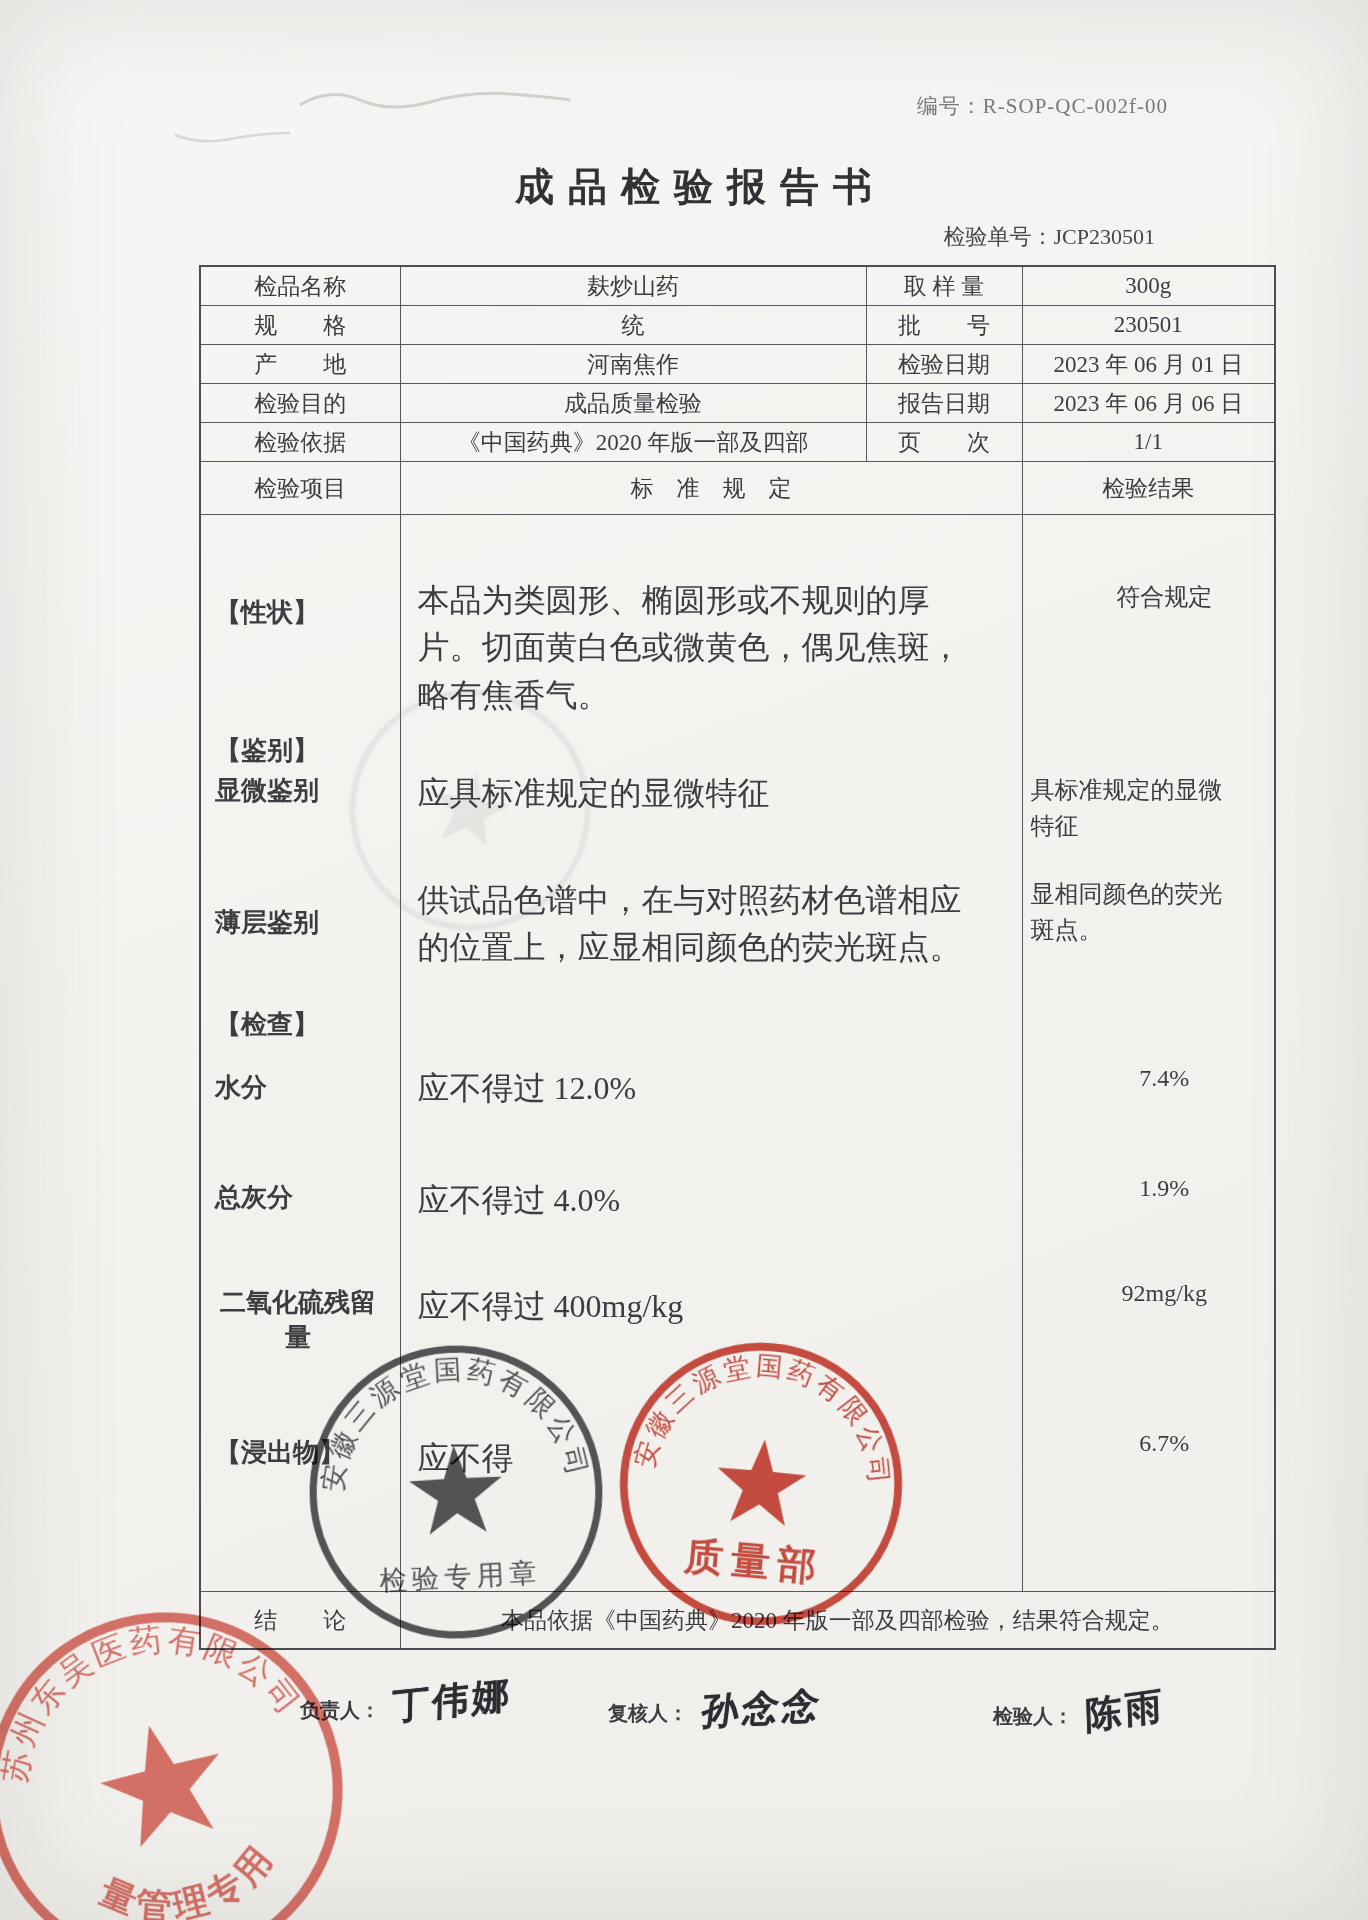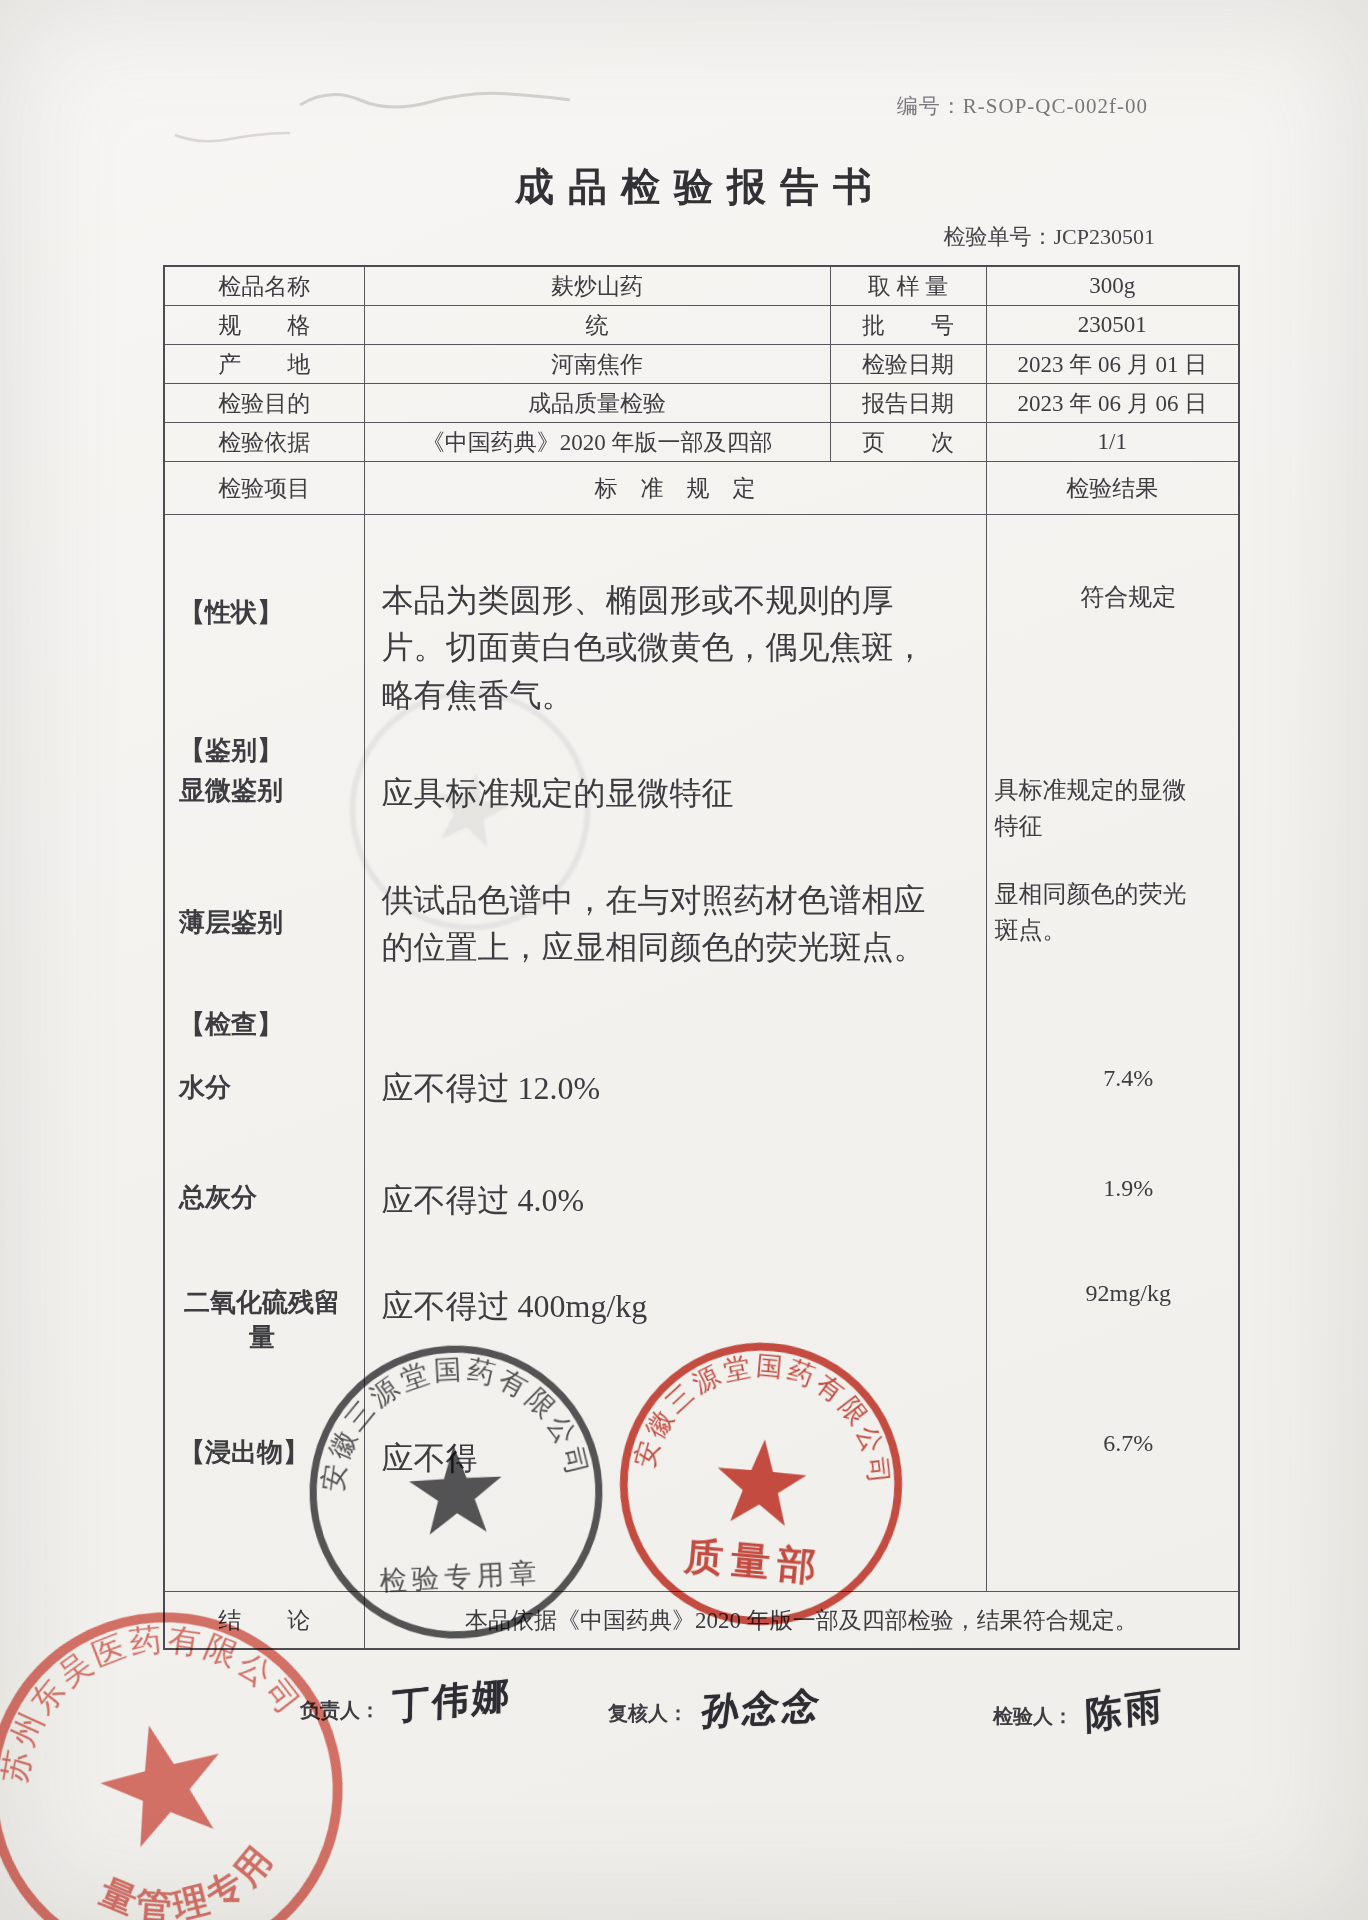--- a/index.html
+++ b/index.html
@@ -3,27 +3,27 @@
 <meta charset="utf-8">
 <style>
   html,body{margin:0;padding:0;background:#e6e5e2;}
   .paper{
     position:relative;width:1368px;height:1920px;overflow:hidden;
     background:linear-gradient(160deg,#f7f6f4 0%,#f3f2ef 45%,#efeeea 100%);
     box-shadow:inset 0 0 120px rgba(120,115,105,.18);
     font-family:"Liberation Serif","DejaVu Serif",serif;
     color:#3c3c41;
   }
-  .doc-code{position:absolute;top:92px;right:220px;font-size:21px;color:#77777c;letter-spacing:1px;}
+  .doc-code{position:absolute;top:92px;right:200px;font-size:21px;color:#77777c;letter-spacing:1px;}
   .title{position:absolute;top:160px;left:163px;width:1075px;text-align:center;
     font-size:39px;font-weight:700;letter-spacing:14px;color:#313136;}
   .report-no{position:absolute;top:222px;right:213px;font-size:22px;color:#45454a;}
   table.rpt{position:absolute;left:163px;top:265px;width:1075px;border-collapse:collapse;table-layout:fixed;}
   table.rpt td{border:1px solid #56565c;padding:0;font-size:23px;vertical-align:middle;}
-  table.rpt{border:2px solid #4c4c52;}
+  table.rpt{border:2px solid #4c4c52;margin-left:36px;}
   .info-l,.info-v{text-align:center;height:38px;}
   .hdr-row td{height:52px;text-align:center;font-size:24px;}
   .body-row td{height:1076px;vertical-align:top;position:relative;}
   .itm{position:absolute;left:14px;font-size:26px;white-space:nowrap;font-weight:bold;}
   .itm.wide{white-space:normal;width:170px;text-align:center;left:12px;}
   .std{position:absolute;left:17px;font-size:32px;line-height:1.48;}
   .resC{position:absolute;left:16px;width:100%;text-align:center;font-size:24px;}
   .resL{position:absolute;left:8px;width:202px;font-size:24px;line-height:1.48;}
   .concl-row td{height:56px;}
   .concl-label{text-align:center;}

